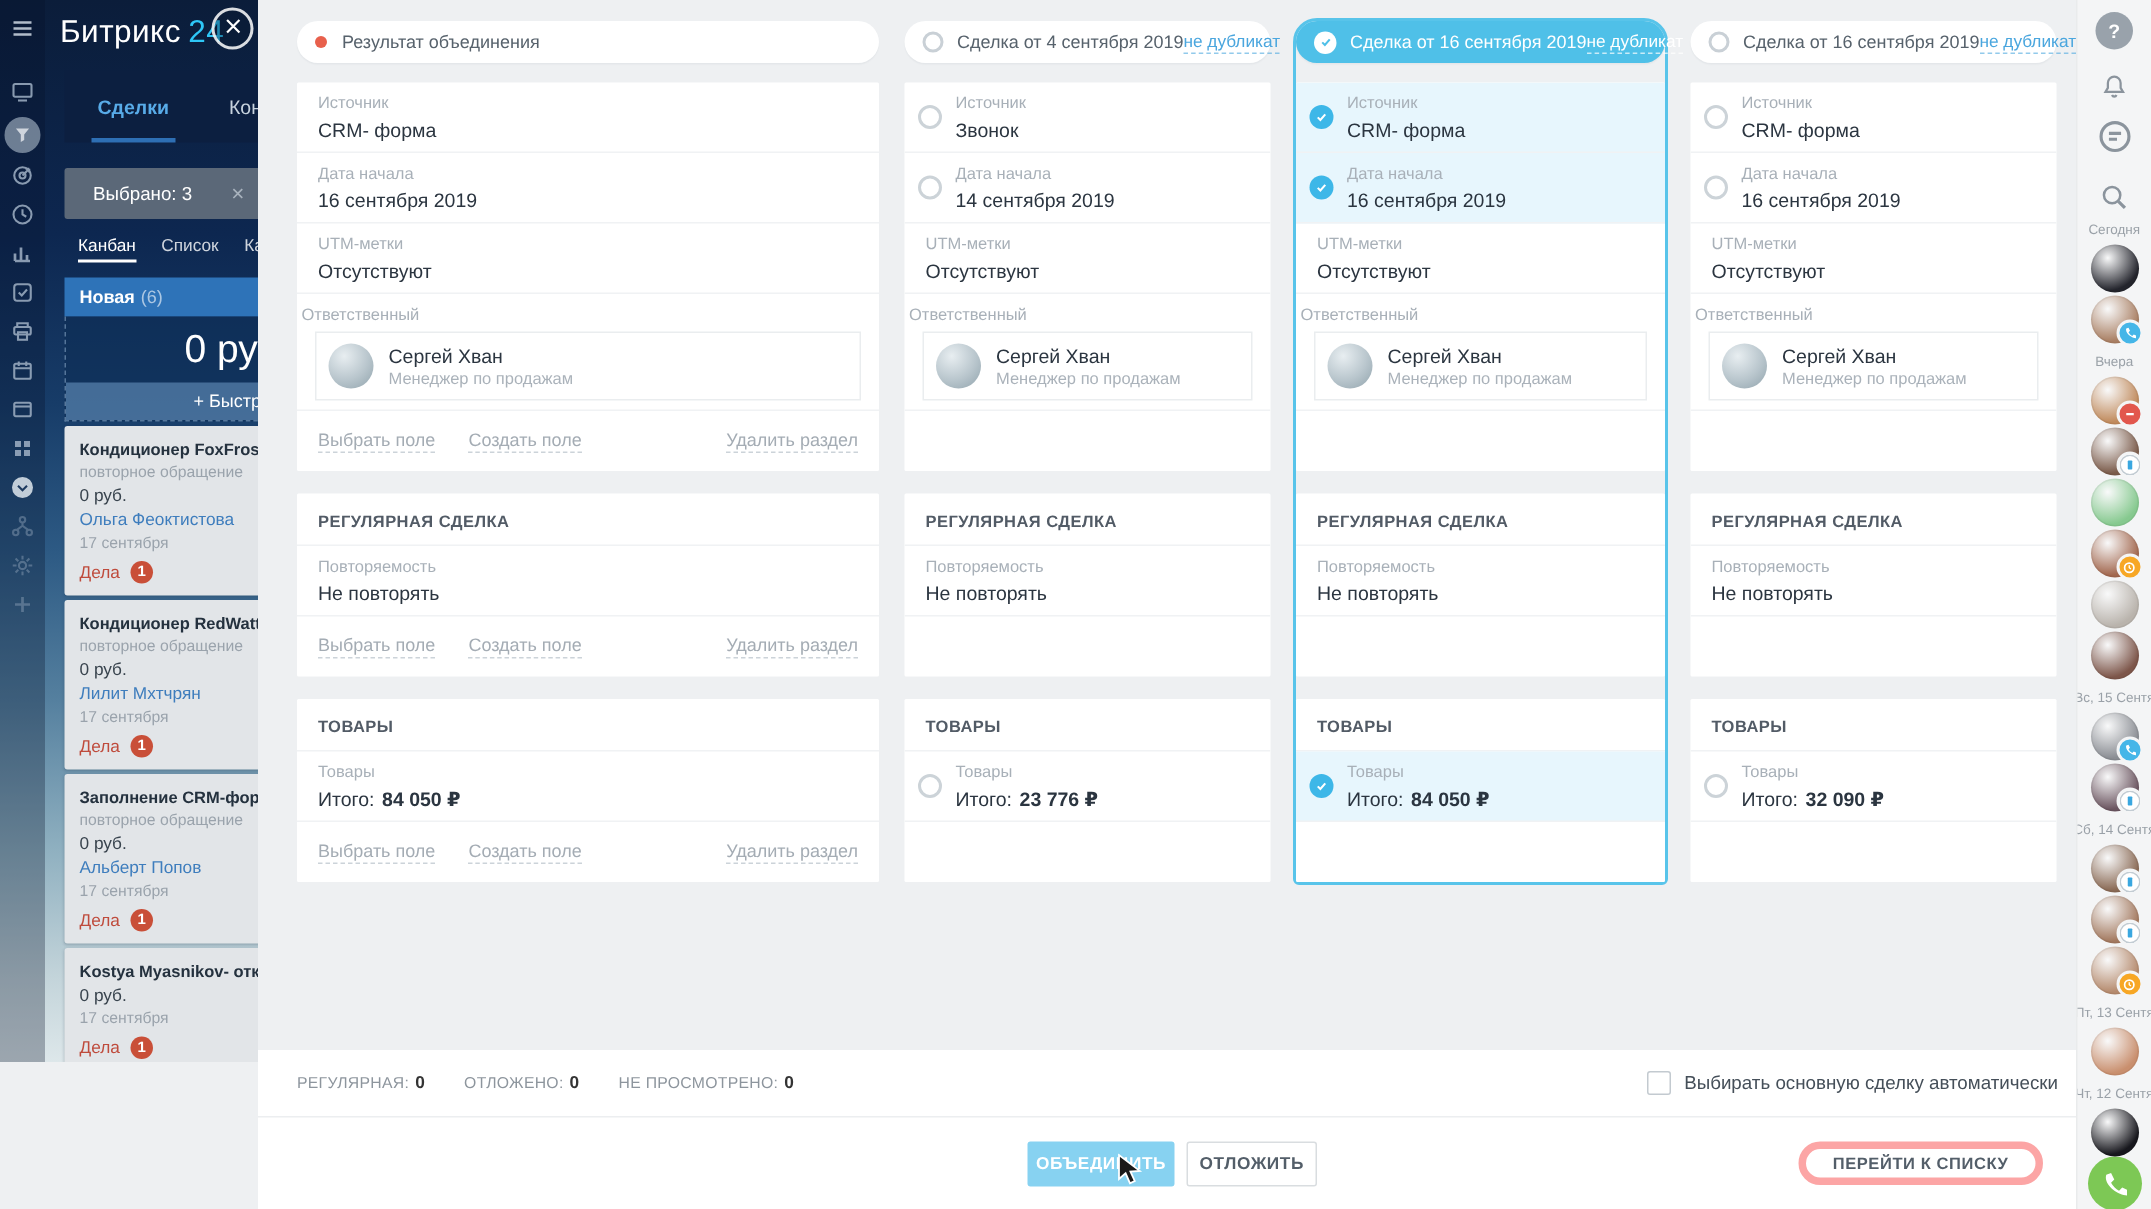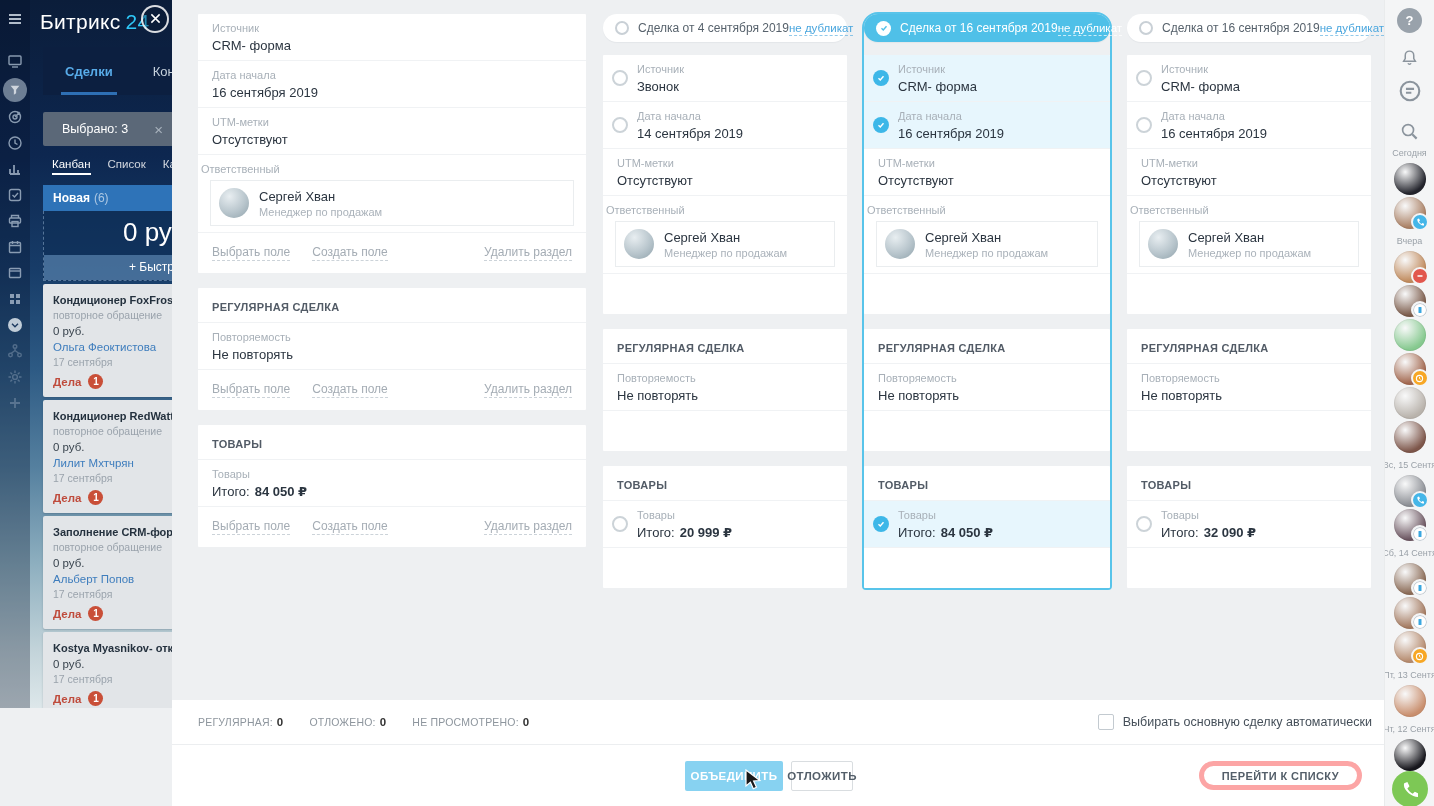--- a/index.html
+++ b/index.html
@@ -38,21 +38,21 @@
   .kb-quickbtn{position:absolute;bottom:0;left:0;right:0;height:25px;background:rgba(120,165,210,.5);
     color:#fff;font-size:12px;line-height:25px;padding-left:85px;white-space:nowrap}
   .kb-cards{margin-top:3px}
   .kcard{background:#e2e5e8;border-radius:2px;box-shadow:0 1px 2px rgba(30,50,70,.25);padding:8px 10px;margin-bottom:3px;overflow:hidden}
   .kc-title{font-size:11px;font-weight:bold;color:#24313e;line-height:16px;white-space:nowrap}
   .kc-tag{font-size:10.5px;color:#9aa3ac;line-height:15px;white-space:nowrap}
   .kc-amt{font-size:11.5px;color:#39444e;line-height:16px}
   .kc-client{font-size:11.5px;color:#3e7dbd;line-height:16px;white-space:nowrap}
   .kc-date{font-size:10.5px;color:#9aa3ac;line-height:15px}
   .kc-dela{display:flex;align-items:center;margin-top:4px}
-  .kc-dela-lb{font-size:11.5px;font-weight:bold;color:#bf4b3c}
+  .kc-dela-lb{font-size:11.5px;font-weight:normal;color:#bf4b3c}
   .kc-badge{width:15px;height:15px;border-radius:50%;background:#c94f38;color:#fff;font-size:10px;font-weight:bold;
     display:flex;align-items:center;justify-content:center;margin-left:7px}
 
   
   .modal{position:absolute;left:172px;top:0;width:1212px;height:806px;background:#eef0f2}
   .modal-title{padding:13px 0 0 26px;font-size:20px;color:#3c4858}
   .cols{display:flex;margin:12px 0 0 24px;gap:13px;align-items:flex-start}
   .mcol{box-sizing:border-box;border:2px solid transparent;border-radius:16px 16px 4px 4px}
   .mcol.c0{width:392px}.mcol.c1{width:248px}.mcol.c2{width:250px}.mcol.c3{width:248px}
   .mcol.selected{border-color:#58c4ea}
@@ -91,21 +91,21 @@
   .mfooter{position:absolute;left:0;bottom:0;width:100%;height:106px;background:#fff}
   .counts{height:45px;display:flex;align-items:center;padding:0 12px 0 26px;border-bottom:1px solid #eceef0;box-sizing:border-box}
   .cwrap{display:flex;align-items:center}
   .counter{font-size:10.5px;color:#8d959d;margin-right:26px;letter-spacing:.2px;white-space:nowrap}
   .cval{color:#333;font-weight:bold;font-size:11.5px;margin-left:4px}
   .autochk{margin-left:auto;display:flex;align-items:center;font-size:12.5px;color:#454f59;white-space:nowrap}
   .chkbox{width:14px;height:14px;border:1px solid #c3cad0;border-radius:2px;background:#fff;margin-right:9px;flex:none}
   .btnrow{height:60px;position:relative}
   .btn{display:flex;align-items:center;justify-content:center;font-size:11.5px;font-weight:bold;letter-spacing:.4px;box-sizing:border-box}
   .btn-merge{position:absolute;left:513px;top:16px;width:98px;height:30px;background:#87d2f1;color:#fff;border-radius:2px}
-  .btn-postpone{position:absolute;left:619px;top:16px;width:62px;height:30px;background:#fff;border:1px solid #d9dde0;color:#535e69;border-radius:2px}
+  .btn-postpone{position:absolute;left:619px;top:16px;width:87px;height:30px;background:#fff;border:1px solid #d9dde0;color:#535e69;border-radius:2px}
   .btn-list{position:absolute;right:22px;top:16px;height:29px;border:5px solid #fca5a5;border-radius:15px;padding:0 18px;font-size:11px;color:#535e69;background:#fff}
 
   
   .rsb{position:absolute;right:0;top:0;width:50px;height:806px;background:#f4f5f6;border-left:1px solid #e9ebec;
     box-sizing:border-box;display:flex;flex-direction:column;align-items:center;overflow:hidden}
   .rsb-help{width:25px;height:25px;border-radius:50%;background:#99a2ab;color:#fff;font-size:13px;font-weight:bold;
     display:flex;align-items:center;justify-content:center;margin-top:8px;flex:none}
   .rsb-ic{color:#8b949d;flex:none;display:flex;align-items:center;justify-content:center}
   .rsb-ic.bell{margin-top:16px}
   .rsb-ic.chat{margin-top:13px}
@@ -302,20 +302,24 @@
             <span class="kc-badge">1</span>
           </div>
         </div>
       </div>
   </div>
 </div>
 
 <div class="modal">
   <div class="cols" id="cols">
       <div class="mcol c0">
+        <div class="pill">
+          <span class="pdot"></span>
+          <span>Результат объединения</span>
+        </div>
         <div class="msec">
           <div class="frow">
             <div class="flabel">Источник</div>
             <div class="fvalue">CRM- форма</div>
           </div>
           <div class="frow">
             <div class="flabel">Дата начала</div>
             <div class="fvalue">16 сентября 2019</div>
           </div>
           <div class="frow">
@@ -408,21 +412,21 @@
           </div>
           <div class="links-row"></div>
         </div>
         <div class="msec">
           <div class="sec-title">ТОВАРЫ</div>
           <div class="frow indent">
             <span class="selwrap">
               <span class="fradio"></span>
             </span>
             <div class="flabel">Товары</div>
-            <div class="fvalue"><span>Итого:</span><span class="amt">20 999 ₽</span></div>
+            <div class="fvalue"><span>Итого:</span><span class="amt">23 776 ₽</span></div>
           </div>
           <div class="links-row"></div>
         </div>
       </div>
       <div class="mcol c2 selected">
         <div class="pill sel">
           <span class="pcheck">
             <svg width="10" height="10" viewBox="0 0 16 16">
               <path d="M4 8.4l2.8 2.8 5.2-6" stroke="#4fc0e8" stroke-width="2.2" fill="none"></path>
             </svg>

